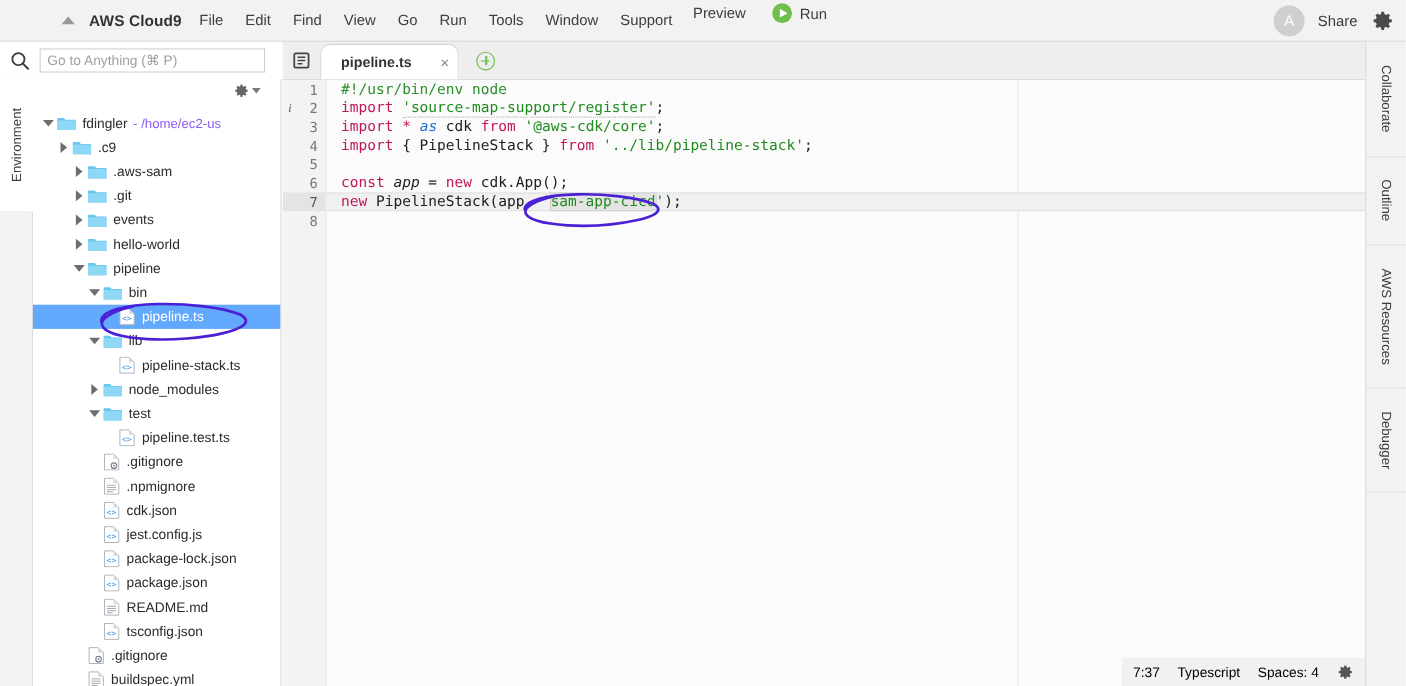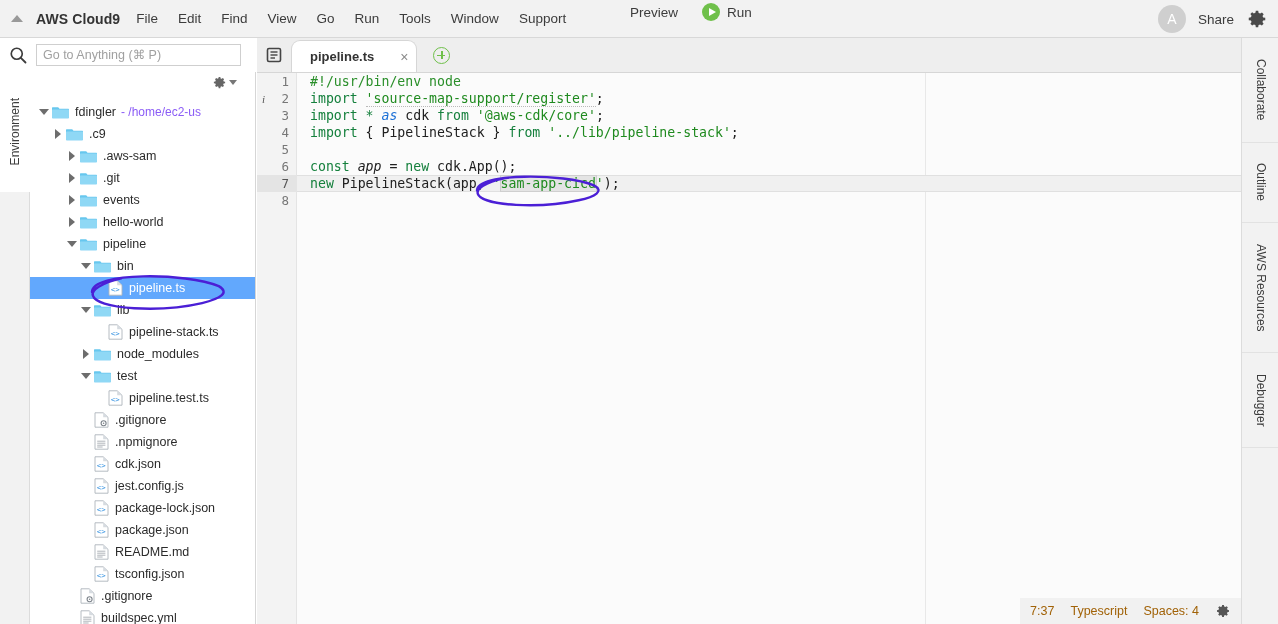--- a/index.html
+++ b/index.html
@@ -10,41 +10,41 @@
     overflow: hidden;
     -webkit-font-smoothing: antialiased;
   }
   #app { position: relative; width: 1278px; height: 624px; }
 
   
   .menubar {
     position: absolute; left: 0; top: 0; width: 1278px; height: 38px;
     background: #f2f2f2;
     border-bottom: 1px solid #d8d8d8;
-    display: flex; align-items: center;
+    display: flex; align-items: center; padding-left: 45px;
   }
   .collapse-arrow {
     width: 34px; height: 38px; display: flex; align-items: center; justify-content: center;
   }
   .collapse-arrow i {
     display: block; width: 0; height: 0;
     border-left: 6px solid transparent; border-right: 6px solid transparent;
     border-bottom: 7px solid #999;
   }
   .brand {
     font-size: 14px; font-weight: bold; color: #333;
     padding: 0 6px 0 2px; letter-spacing: .1px;
   }
   .menuitem {
     font-size: 13.5px; color: #3c3c3c; padding: 4px 10px;
     cursor: default; white-space: nowrap;
   }
   .menu-center {
     position: absolute; left: 620px; top: 0; height: 24px;
-    display: flex; align-items: center; gap: 4px;
+    display: flex; gap: 4px;
   }
   .preview-btn { font-size: 13.5px; color: #3c3c3c; padding: 4px 10px; }
   .run-btn { display: flex; align-items: center; gap: 7px; padding: 4px 10px; }
   .run-circle {
     width: 18px; height: 18px; border-radius: 50%; background: #6fc04a;
     display: flex; align-items: center; justify-content: center;
   }
   .run-circle i {
     width: 0; height: 0; margin-left: 2px;
     border-top: 4.5px solid transparent; border-bottom: 4.5px solid transparent;
@@ -185,38 +185,38 @@
     position: relative; height: 17px; line-height: 17px; padding-left: 13px;
     font-family: "DejaVu Sans Mono", monospace; font-size: 13.2px;
     white-space: pre; color: #202020;
   }
   .code-line.active {
     background: #f0f0f0;
     border-top: 1px solid #e0e0e0; border-bottom: 1px solid #e0e0e0;
     height: 17px; line-height: 15px;
   }
   .tok-comment { color: #2a8f2a; }
-  .tok-kw { color: #15803d; }
+  .tok-kw { color: #be185d; }
   .tok-str { color: #1f8a1f; }
   .tok-plain { color: #202020; }
   .tok-ital { color: #202020; font-style: italic; }
   .tok-blue-ital { color: #1a6fd6; font-style: italic; }
   .sel {
     background: #e4e4e4; outline: 1px solid #cfcfcf;
   }
   .spell {
     border-bottom: 1px dotted #b9b9b9;
   }
 
   
   .statusbar {
     position: absolute; right: 0; bottom: 0; height: 26px;
     display: flex; align-items: center; gap: 16px;
     padding: 0 10px; background: #f1f1f1;
-    font-size: 12.5px; color: #a16207;
+    font-size: 12.5px; color: #000000;
   }
 
   
   .rightrail {
     position: absolute; right: 0; top: 38px; width: 37px; height: 586px;
     background: #f2f2f2; border-left: 1px solid #dcdcdc;
   }
   .rtab {
     position: relative; width: 37px;
     display: flex; align-items: center; justify-content: center;

